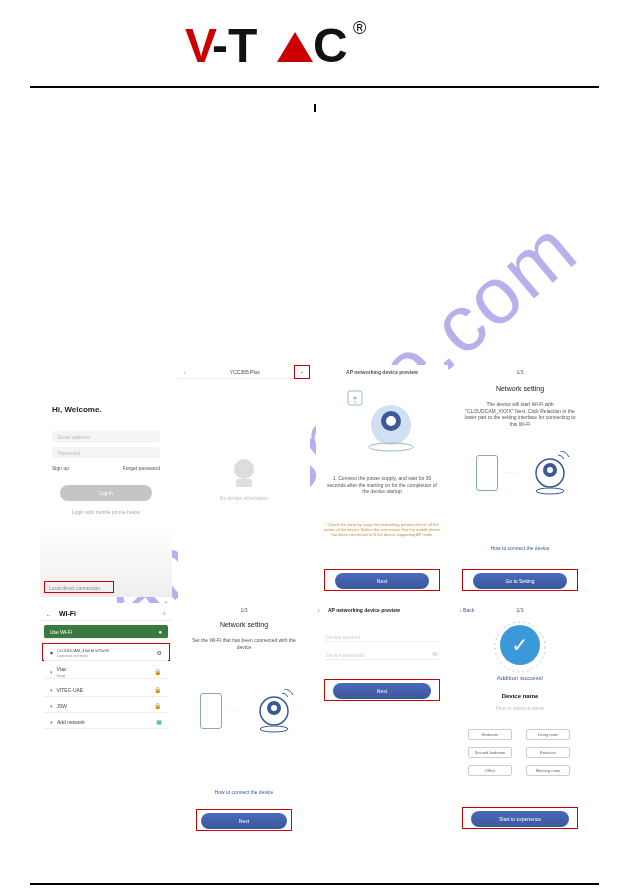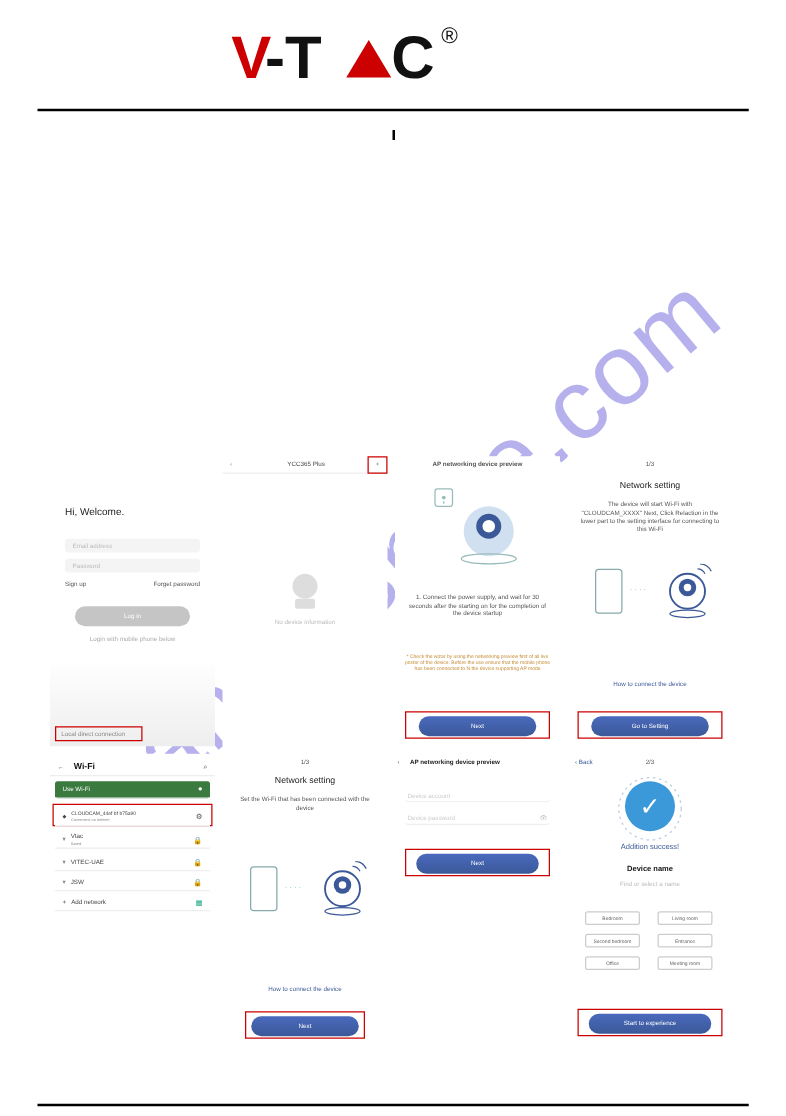--- a/index.html
+++ b/index.html
@@ -11,21 +11,21 @@
 
   .watermark { position: absolute; top: 50%; left: 50%; transform: translate(-50%,-50%) rotate(-40deg); font-size: 80px; font-weight: 400; color: rgba(110,100,220,0.5); white-space: nowrap; pointer-events:none; letter-spacing:2px; }
 
   .grid { position:absolute; top:365px; left:40px; width:550px; display:flex; flex-wrap:wrap; gap:6px; }
   .tile { width:132px; height:232px; background:#fff; position:relative; font-size:5px; color:#444; }
   .redbox { border:1px solid #c00; position:absolute; }
   .bluebtn { background:#3b5998; background:linear-gradient(#4a69bd,#3b5998); height:16px; border-radius:8px; display:flex; align-items:center; justify-content:center; color:#fff; font-size:5px; }
 
   
   .label { position:absolute; font-size:5px; color:#555; }
-  .label-big { font-size:8px; color:#222; font-weight:400; }
+  .label-big { font-size:8px; color:#222; font-weight:700; }
   .label-orange { color:#c58b34; font-size:4px; text-align:center; line-height:1.2; }
   .label-blue { color:#3b5998; font-size:5px; }
   .input { background:#f4f4f4; border-radius:3px; position:absolute; height:11px; }
   .graybtn { background:#c5c5c5; border-radius:8px; height:16px; position:absolute; display:flex; align-items:center; justify-content:center; color:#fff; font-size:5px; }
   .phoneicon { width:22px; height:36px; border:1px solid #8aa; border-radius:3px; position:absolute; }
   .camicon { position:absolute; }
   .dots { position:absolute; letter-spacing:2px; color:#5b8; }
   .checkcircle { width:40px; height:40px; border-radius:50%; background:#3b99d9; position:absolute; display:flex; align-items:center; justify-content:center; color:#fff; font-size:20px; }
   .chip { position:absolute; border:1px solid #ccc; border-radius:2px; font-size:4px; padding:2px 4px; text-align:center; color:#666; background:#fff; }
   .wbar { position:absolute; background:#fff; border-bottom:1px solid #eee; height:14px; display:flex; align-items:center; padding:0 6px; font-size:5px; }

